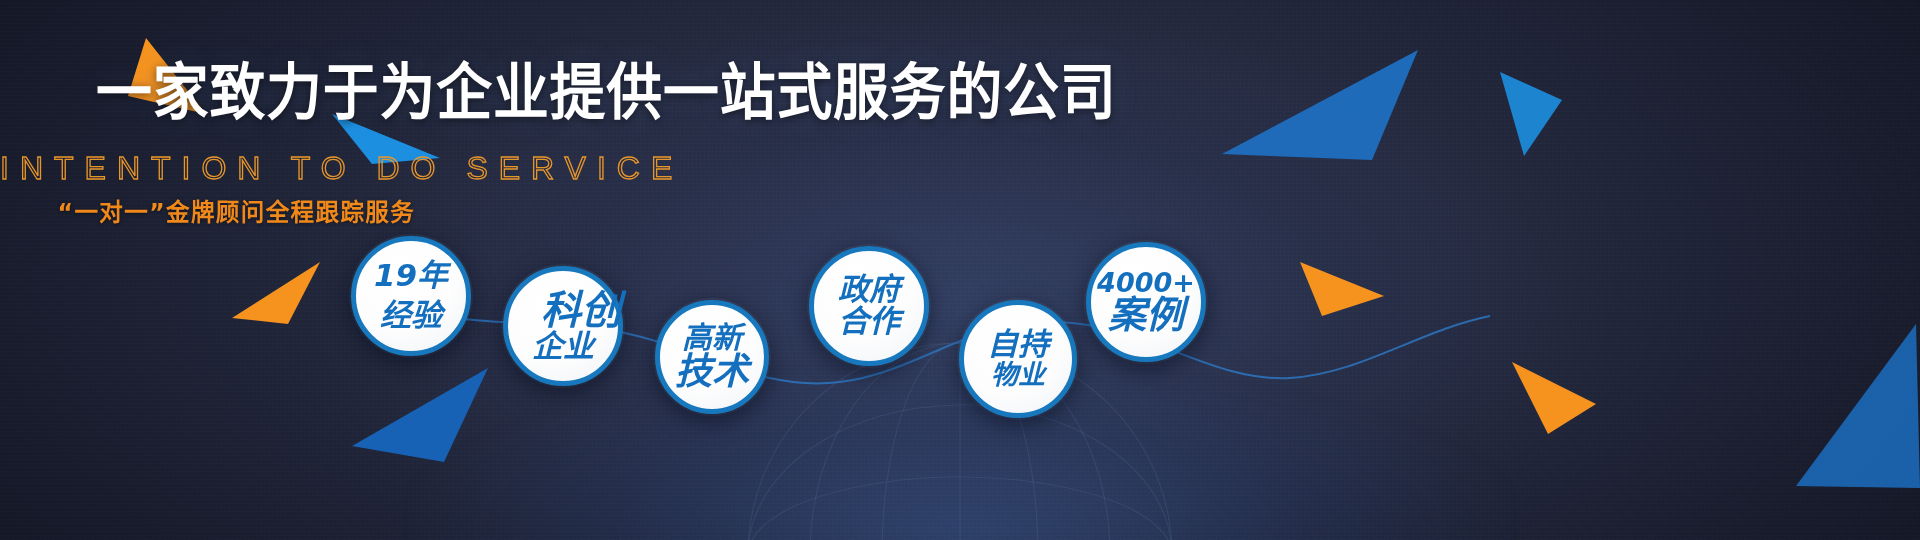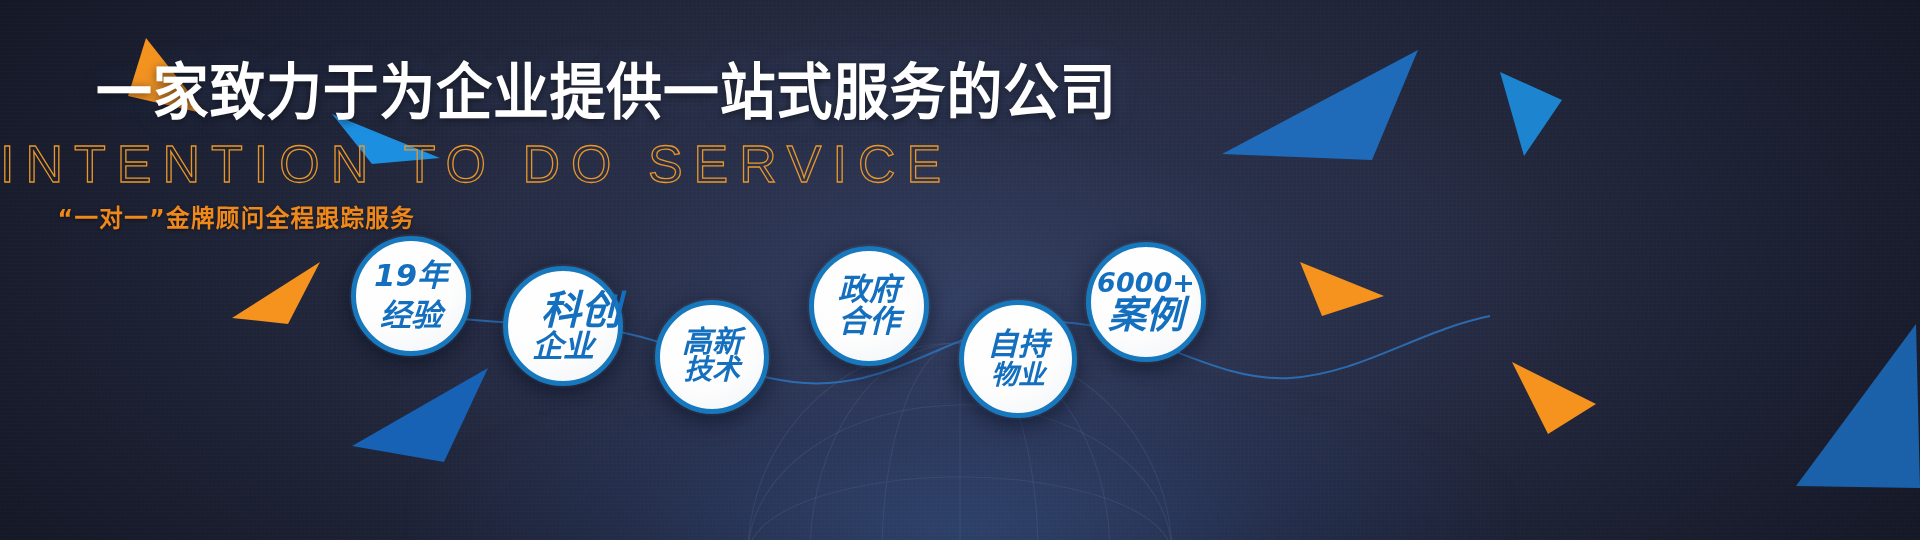--- a/index.html
+++ b/index.html
@@ -71,22 +71,22 @@
     color:#ffffff;
     letter-spacing:1px;
     transform:scaleX(.90);
     transform-origin:center;
     text-shadow:0 2px 10px rgba(0,0,0,.55), 0 0 30px rgba(120,160,230,.18);
     white-space:nowrap;
     font-family:"DejaVu Sans","Liberation Sans",sans-serif;
   }
 
   .subhead{
-    margin-top:14px;
-    font-size:52px;
+    margin-top:28px;
+    font-size:32px;
     line-height:1;
     font-weight:400;
     letter-spacing:11px;
     color:transparent;
     -webkit-text-stroke:1.3px #e8962a;
     text-stroke:1.3px #e8962a;
     white-space:nowrap;
     font-family:"Liberation Sans","DejaVu Sans",sans-serif;
   }
 
@@ -240,33 +240,33 @@
       <span class="ln" style="font-size:31px;margin-top:8px;">经验</span>
     </div>
 
     <div class="badge" style="left:503px; top:266px; width:120px; height:120px;">
       <span class="ln" style="font-size:40px;margin-left:36px;">科创</span>
       <span class="ln" style="font-size:31px;">企业</span>
     </div>
 
     <div class="badge" style="left:655px; top:300px; width:114px; height:114px;">
       <span class="ln" style="font-size:30px;">高新</span>
-      <span class="ln" style="font-size:28px;font-family:Liberation Mono, monospace;">技术</span>
+      <span class="ln" style="font-size:37px;">技术</span>
     </div>
 
     <div class="badge" style="left:809px; top:246px; width:120px; height:120px;">
       <span class="ln" style="font-size:31px;">政府</span>
       <span class="ln" style="font-size:31px;">合作</span>
     </div>
 
     <div class="badge" style="left:959px; top:300px; width:118px; height:118px;">
       <span class="ln" style="font-size:31px;">自持</span>
       <span class="ln" style="font-size:27px;">物业</span>
     </div>
 
     <div class="badge" style="left:1086px; top:242px; width:120px; height:120px;">
-      <span class="ln" style="font-size:27px;">6000+</span>
+      <span class="ln" style="font-size:27px;">4000+</span>
       <span class="ln" style="font-size:38px;">案例</span>
     </div>
 
   </div>
 
 </div>
 
 </body></html>

